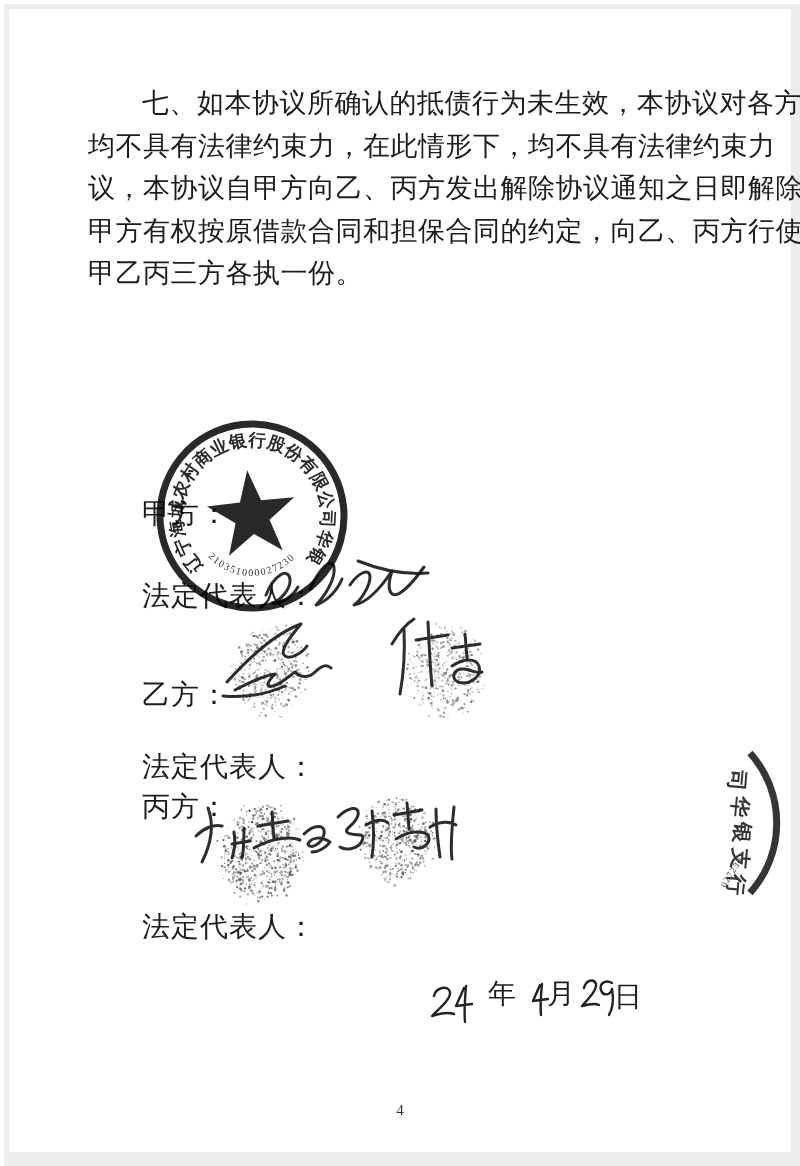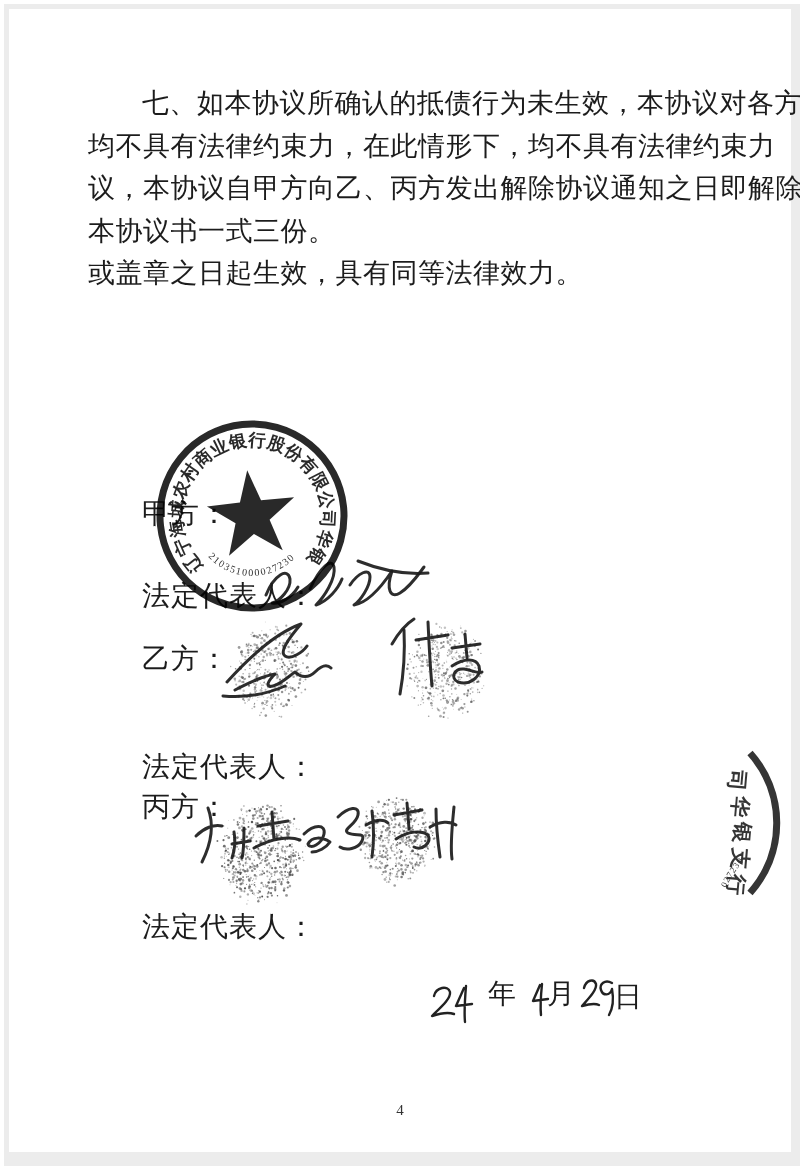--- a/index.html
+++ b/index.html
@@ -43,27 +43,27 @@
 </head>
 <body>
 
 <div class="scan-shadow"></div>
 <div class="page"></div>
 
 <div class="bodytext">
   <div class="line indent">七、如本协议所确认的抵债行为未生效，本协议对各方</div>
   <div class="line">均不具有法律约束力，在此情形下，均不具有法律约束力</div>
   <div class="line">议，本协议自甲方向乙、丙方发出解除协议通知之日即解除。</div>
-  <div class="line">本协议书一式三份。</div>
-  <div class="line">或盖章之日起生效，具有同等法律效力。</div>
+  <div class="line">甲方有权按原借款合同和担保合同的约定，向乙、丙方行使</div>
+  <div class="line">甲乙丙三方各执一份。</div>
 </div>
 
 <div class="label" style="top:495px">甲方：</div>
 <div class="label" style="top:577px">法定代表人：</div>
-<div class="label" style="top:640px">乙方：</div>
+<div class="label" style="top:676px">乙方：</div>
 <div class="label" style="top:748px">法定代表人：</div>
 <div class="label" style="top:788px">丙方：</div>
 <div class="label" style="top:908px">法定代表人：</div>
 
 <svg id="fpB1" class="fp" style="left:228px;top:620px" width="90" height="102" viewBox="0 0 90 102">
     <circle cx="37.0" cy="84.4" r="0.69" fill="rgb(106,106,106)" opacity="0.74"></circle>
     <circle cx="28.8" cy="27.9" r="1.22" fill="rgb(119,119,119)" opacity="0.62"></circle>
     <circle cx="55.7" cy="14.7" r="1.13" fill="rgb(146,146,146)" opacity="0.61"></circle>
     <circle cx="73.4" cy="27.4" r="1.10" fill="rgb(124,124,124)" opacity="0.60"></circle>
     <circle cx="37.4" cy="49.8" r="0.98" fill="rgb(121,121,121)" opacity="0.60"></circle>

